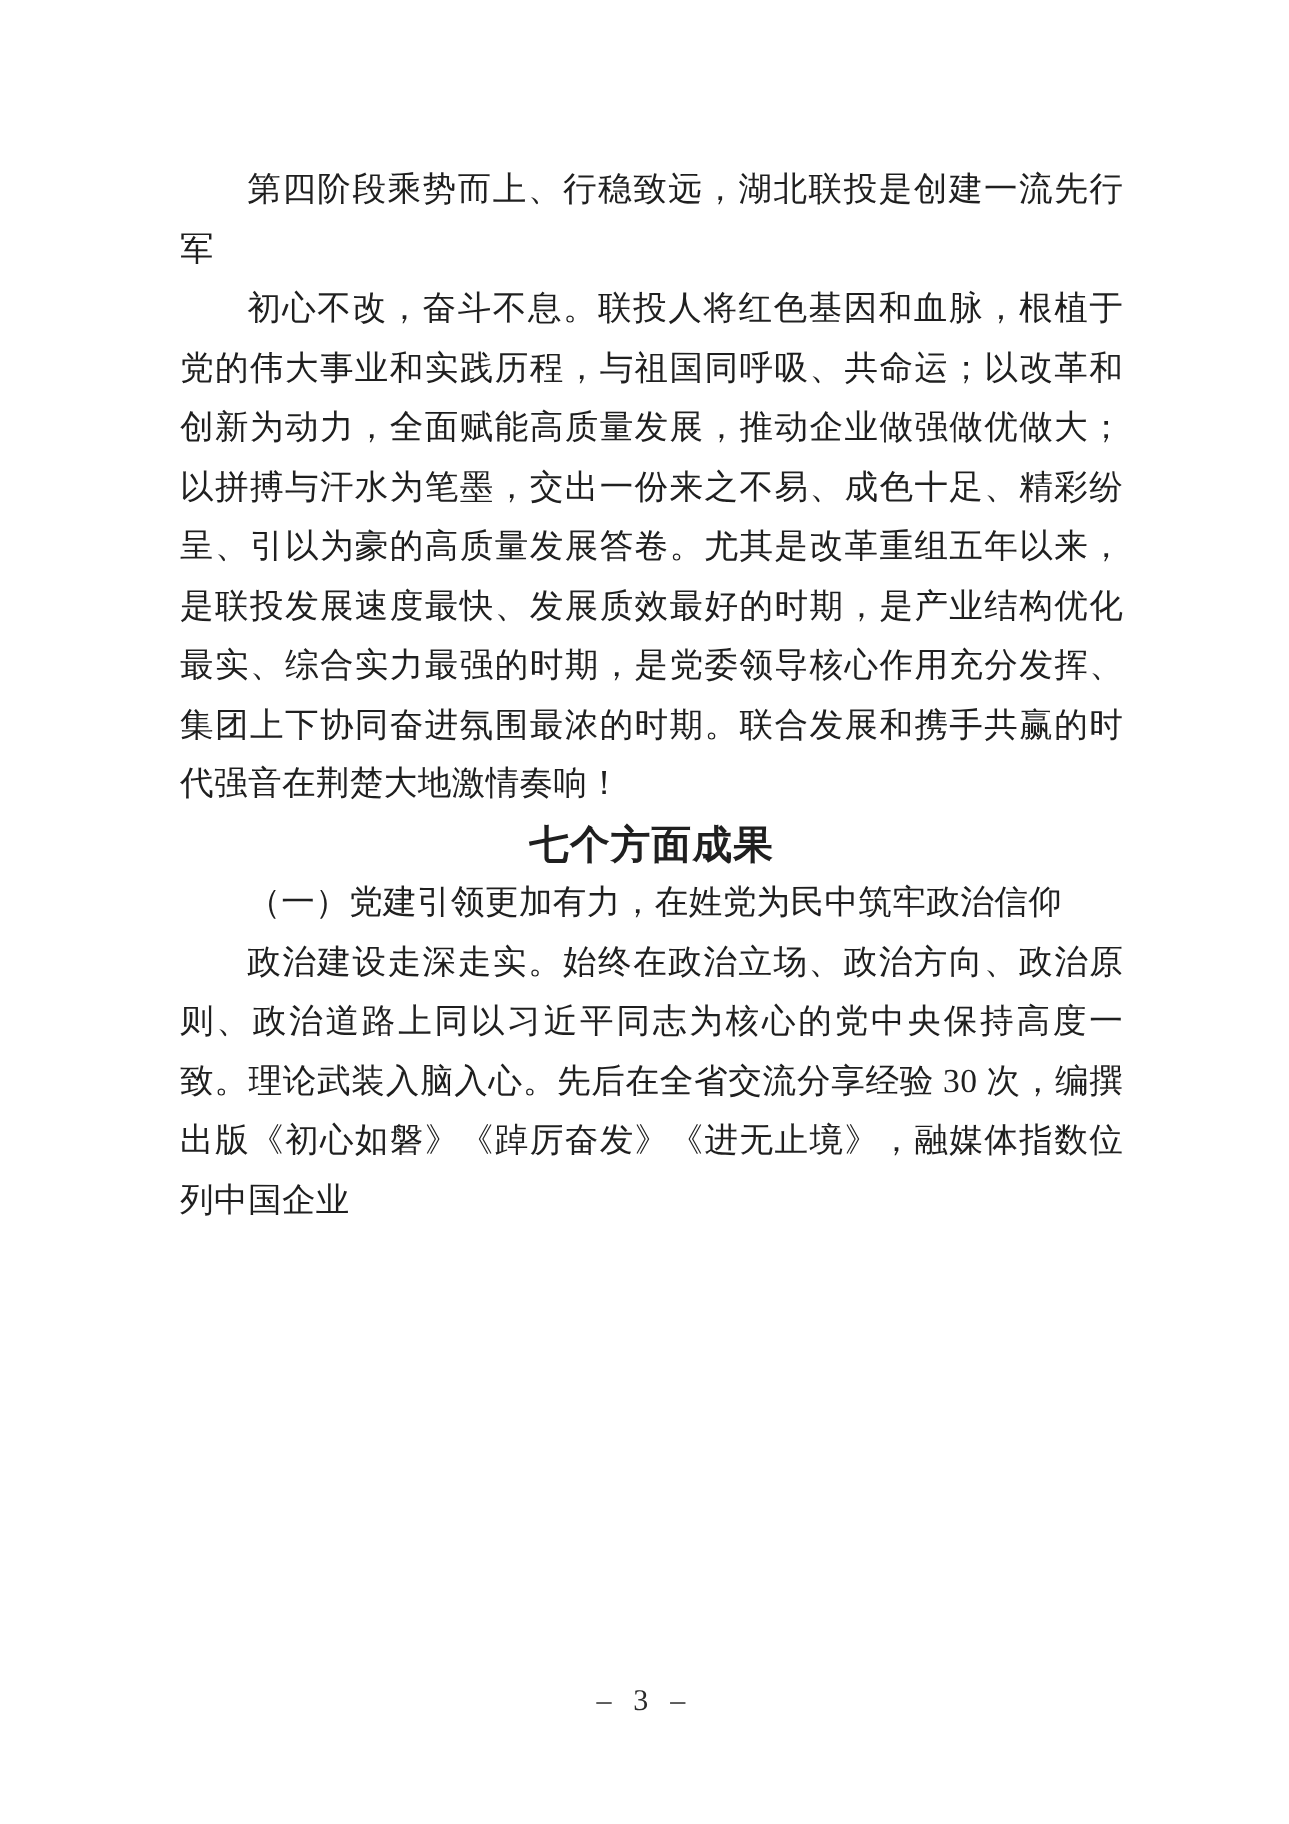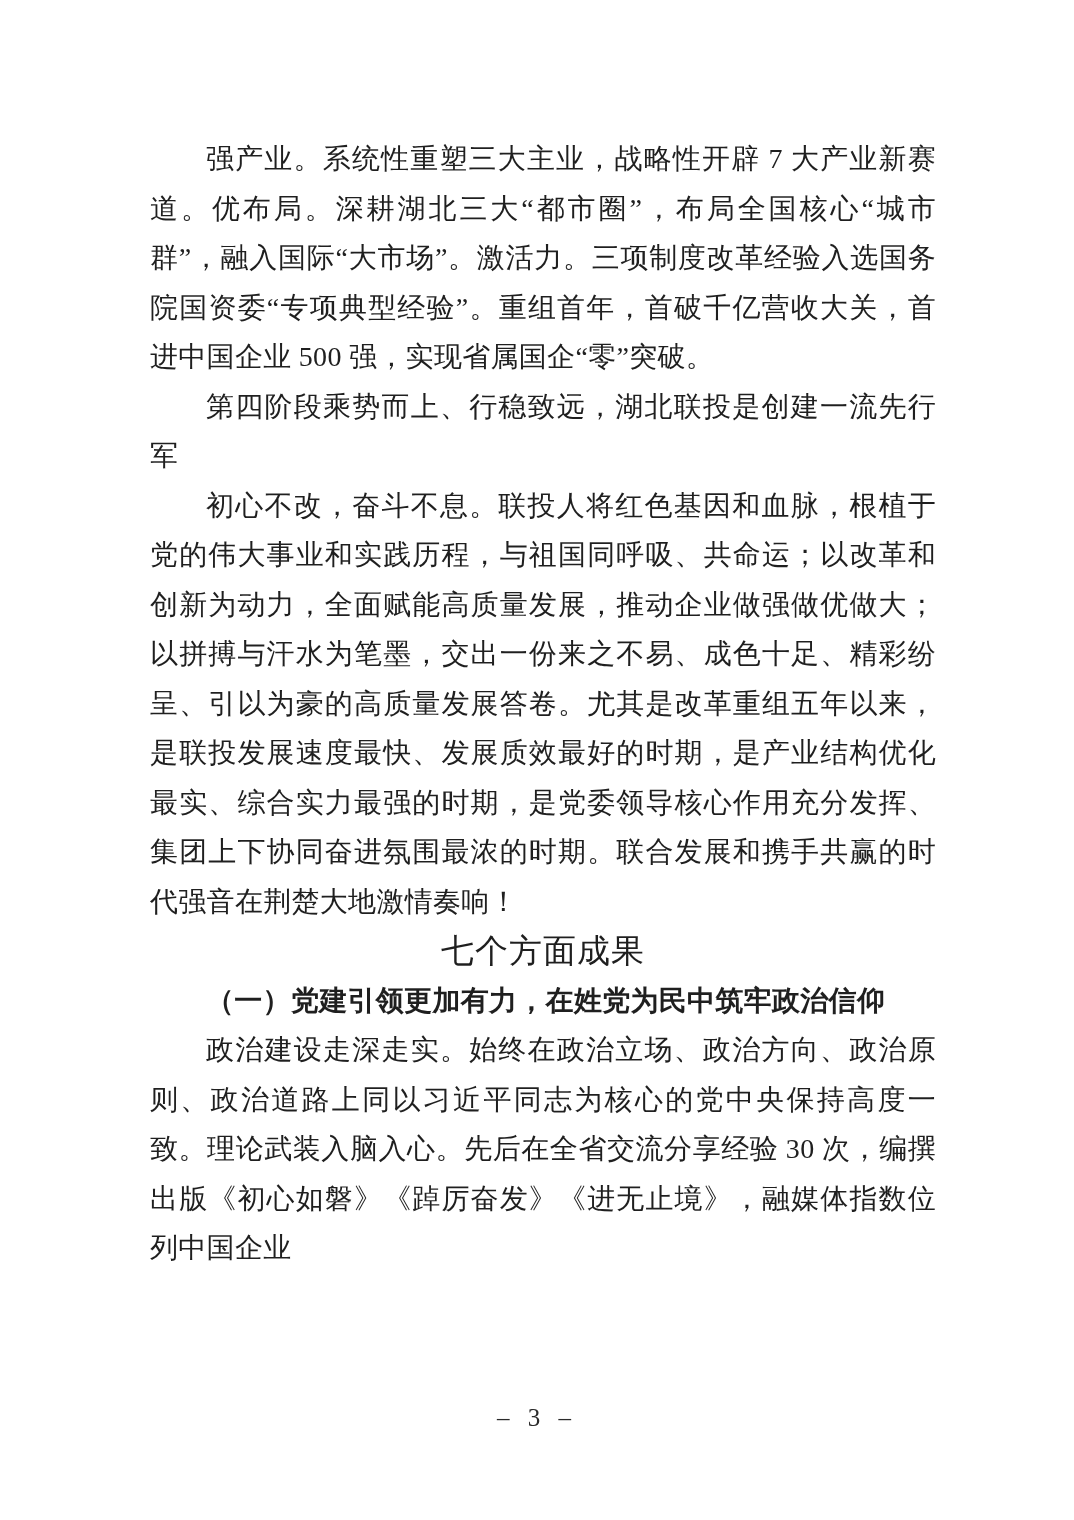--- a/index.html
+++ b/index.html
@@ -34,48 +34,47 @@
     text-indent: 2em;
     text-align: justify;
     text-align-last: left;
     letter-spacing: 0.3px;
   }
   .section-heading {
     text-indent: 0;
     text-align: center;
     text-align-last: center;
     font-family: "Liberation Sans", "DejaVu Sans", sans-serif;
-    font-weight: 400;
+    font-weight: 700;
     font-size: 33px;
     letter-spacing: 1px;
   }
   .subsection-heading {
     text-indent: 2em;
-    font-weight: 700;
+    font-weight: 400;
     text-align: justify;
     text-align-last: left;
     letter-spacing: 0.3px;
   }
   .page-footer {
     position: absolute;
     top: 1404px;
     left: 0;
     width: 100%;
     text-align: center;
     font-size: 25px;
     letter-spacing: 6px;
     color: #2a2a2a;
   }
 </style>
 </head>
 <body>
 
 <div class="page">
   <div class="content">
-    <p class="para-body">强产业。系统性重塑三大主业，战略性开辟 7 大产业新赛道。优布局。深耕湖北三大“都市圈”，布局全国核心“城市群”，融入国际“大市场”。激活力。三项制度改革经验入选国务院国资委“专项典型经验”。重组首年，首破千亿营收大关，首进中国企业 500 强，实现省属国企“零”突破。</p>
     <p class="para-body">第四阶段乘势而上、行稳致远，湖北联投是创建一流先行军</p>
     <p class="para-body">初心不改，奋斗不息。联投人将红色基因和血脉，根植于党的伟大事业和实践历程，与祖国同呼吸、共命运；以改革和创新为动力，全面赋能高质量发展，推动企业做强做优做大；以拼搏与汗水为笔墨，交出一份来之不易、成色十足、精彩纷呈、引以为豪的高质量发展答卷。尤其是改革重组五年以来，是联投发展速度最快、发展质效最好的时期，是产业结构优化最实、综合实力最强的时期，是党委领导核心作用充分发挥、集团上下协同奋进氛围最浓的时期。联合发展和携手共赢的时代强音在荆楚大地激情奏响！</p>
     <p class="section-heading">七个方面成果</p>
     <p class="subsection-heading">（一）党建引领更加有力，在姓党为民中筑牢政治信仰</p>
     <p class="para-body">政治建设走深走实。始终在政治立场、政治方向、政治原则、政治道路上同以习近平同志为核心的党中央保持高度一致。理论武装入脑入心。先后在全省交流分享经验 30 次，编撰出版《初心如磐》《踔厉奋发》《进无止境》，融媒体指数位列中国企业</p>
   </div>
 
   <div class="page-footer">– 3 –</div>
 </div>
 

